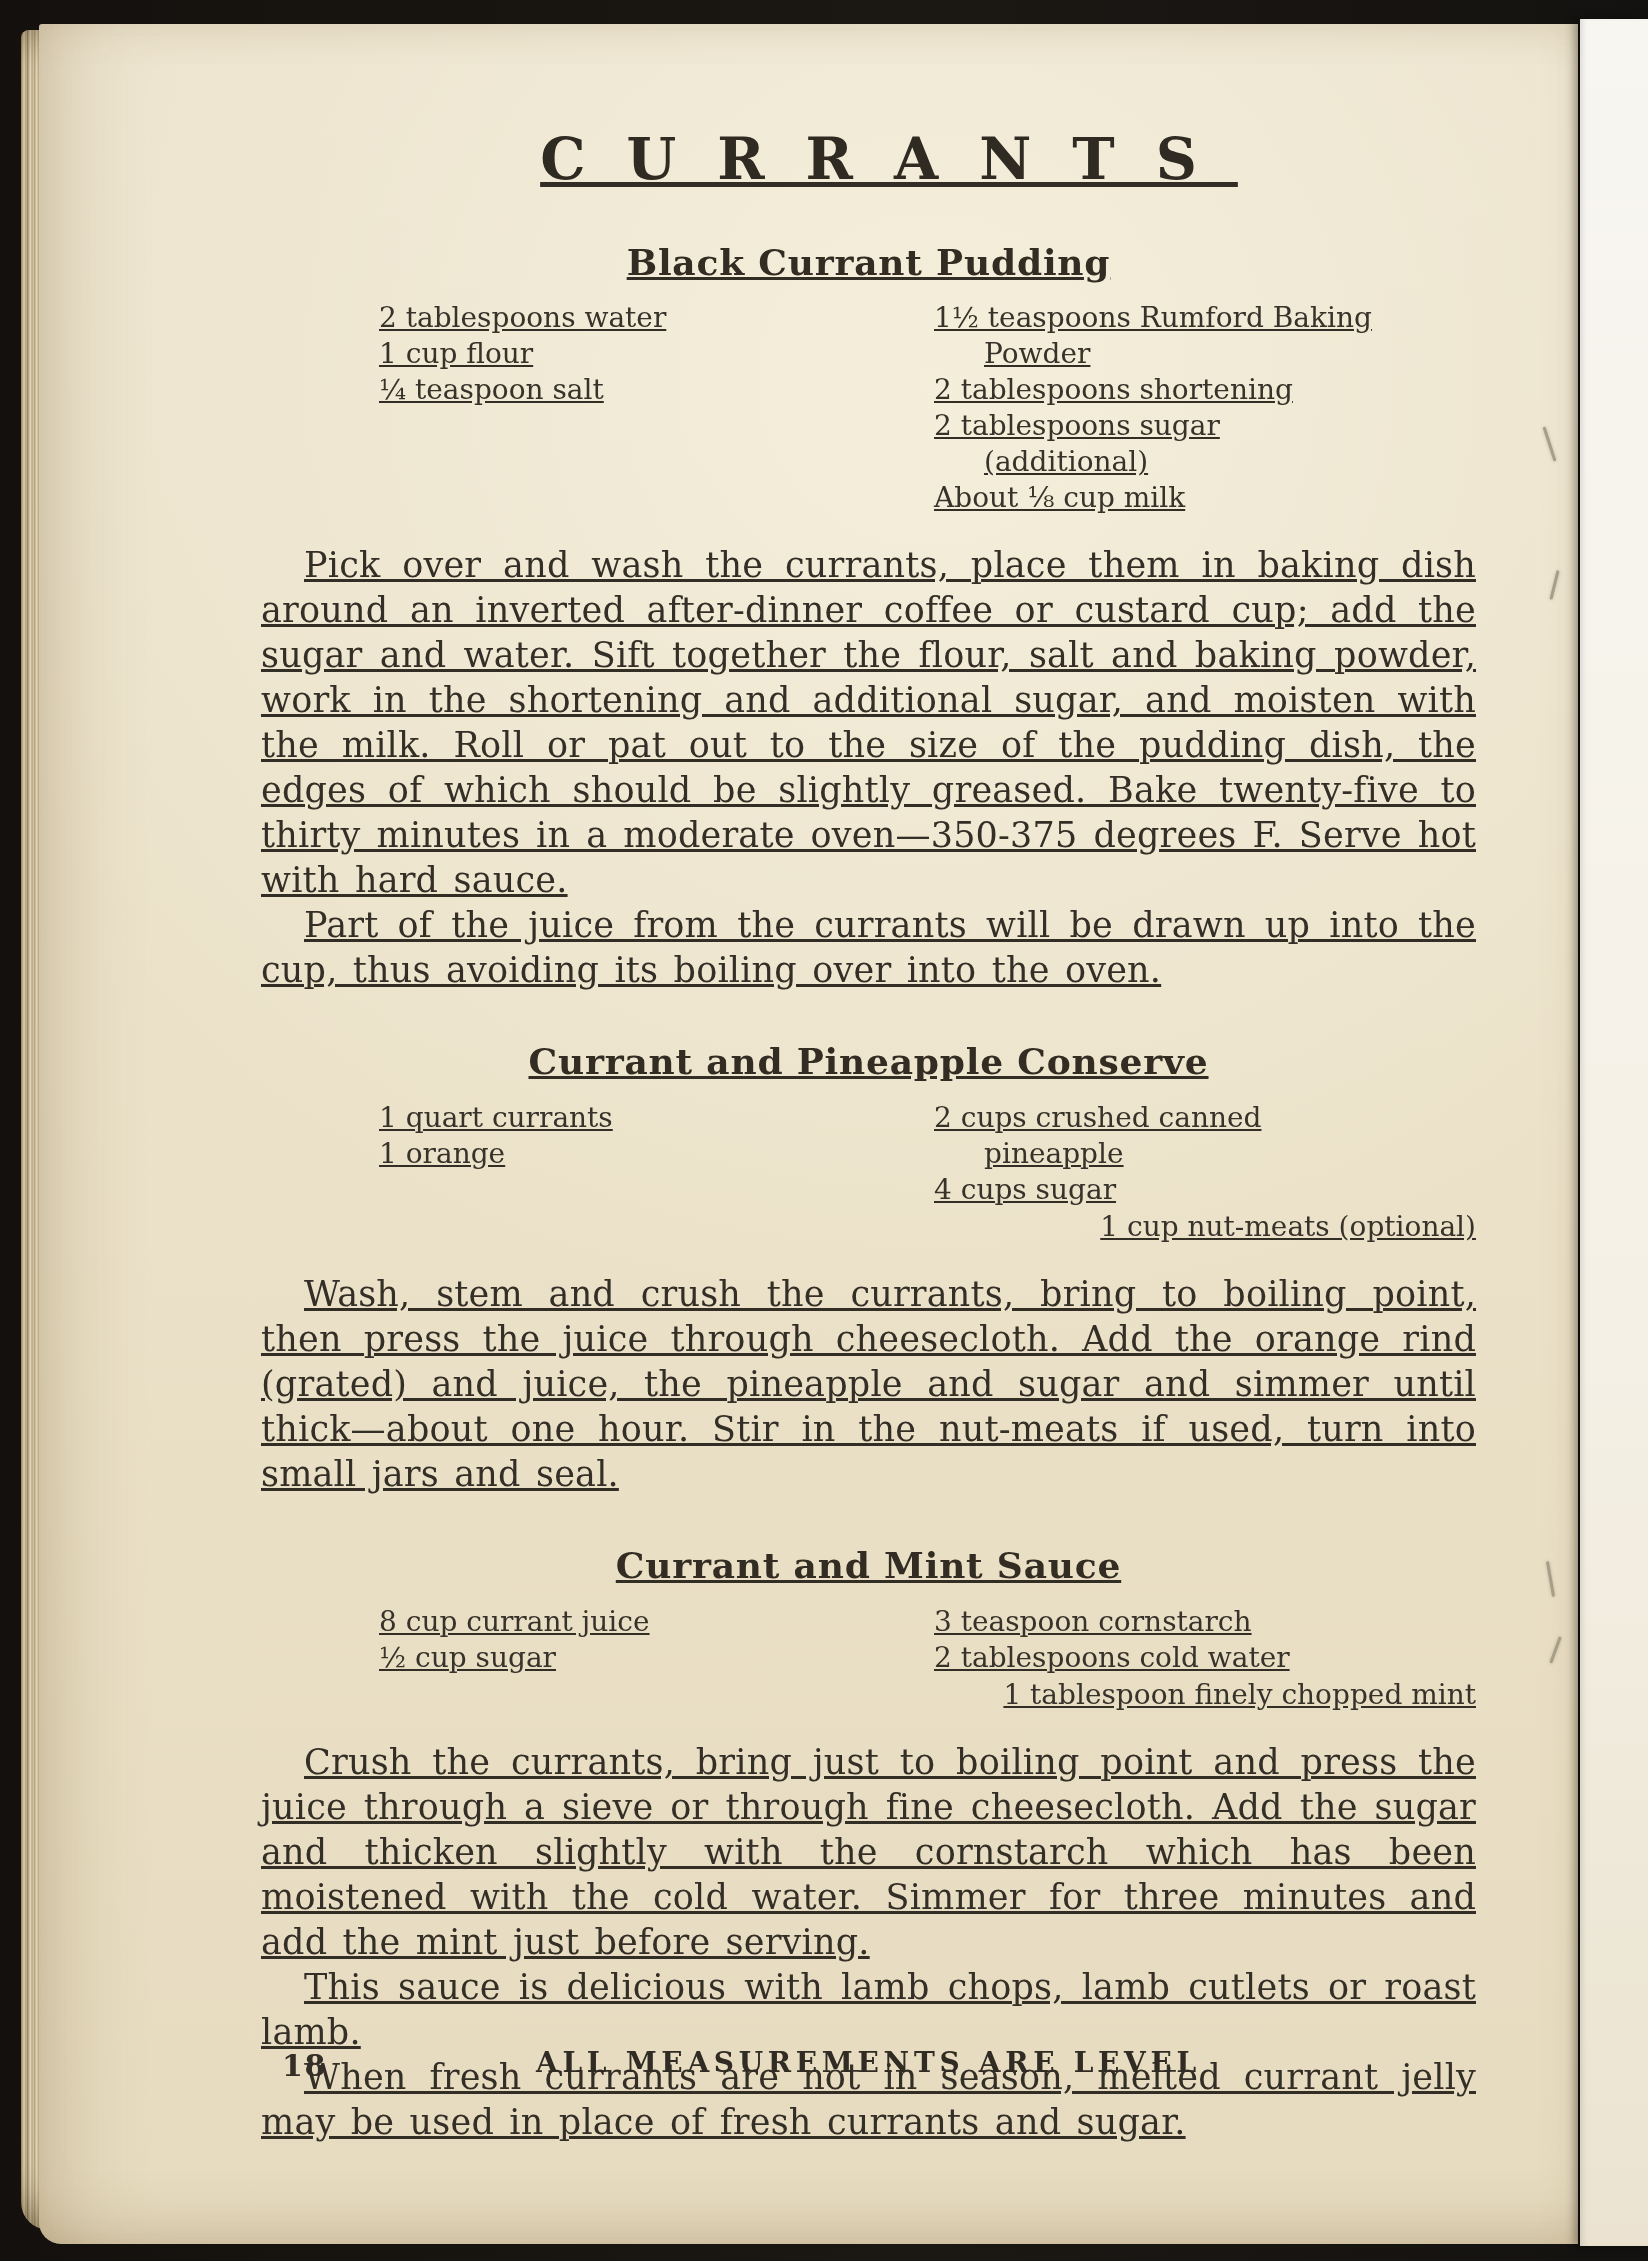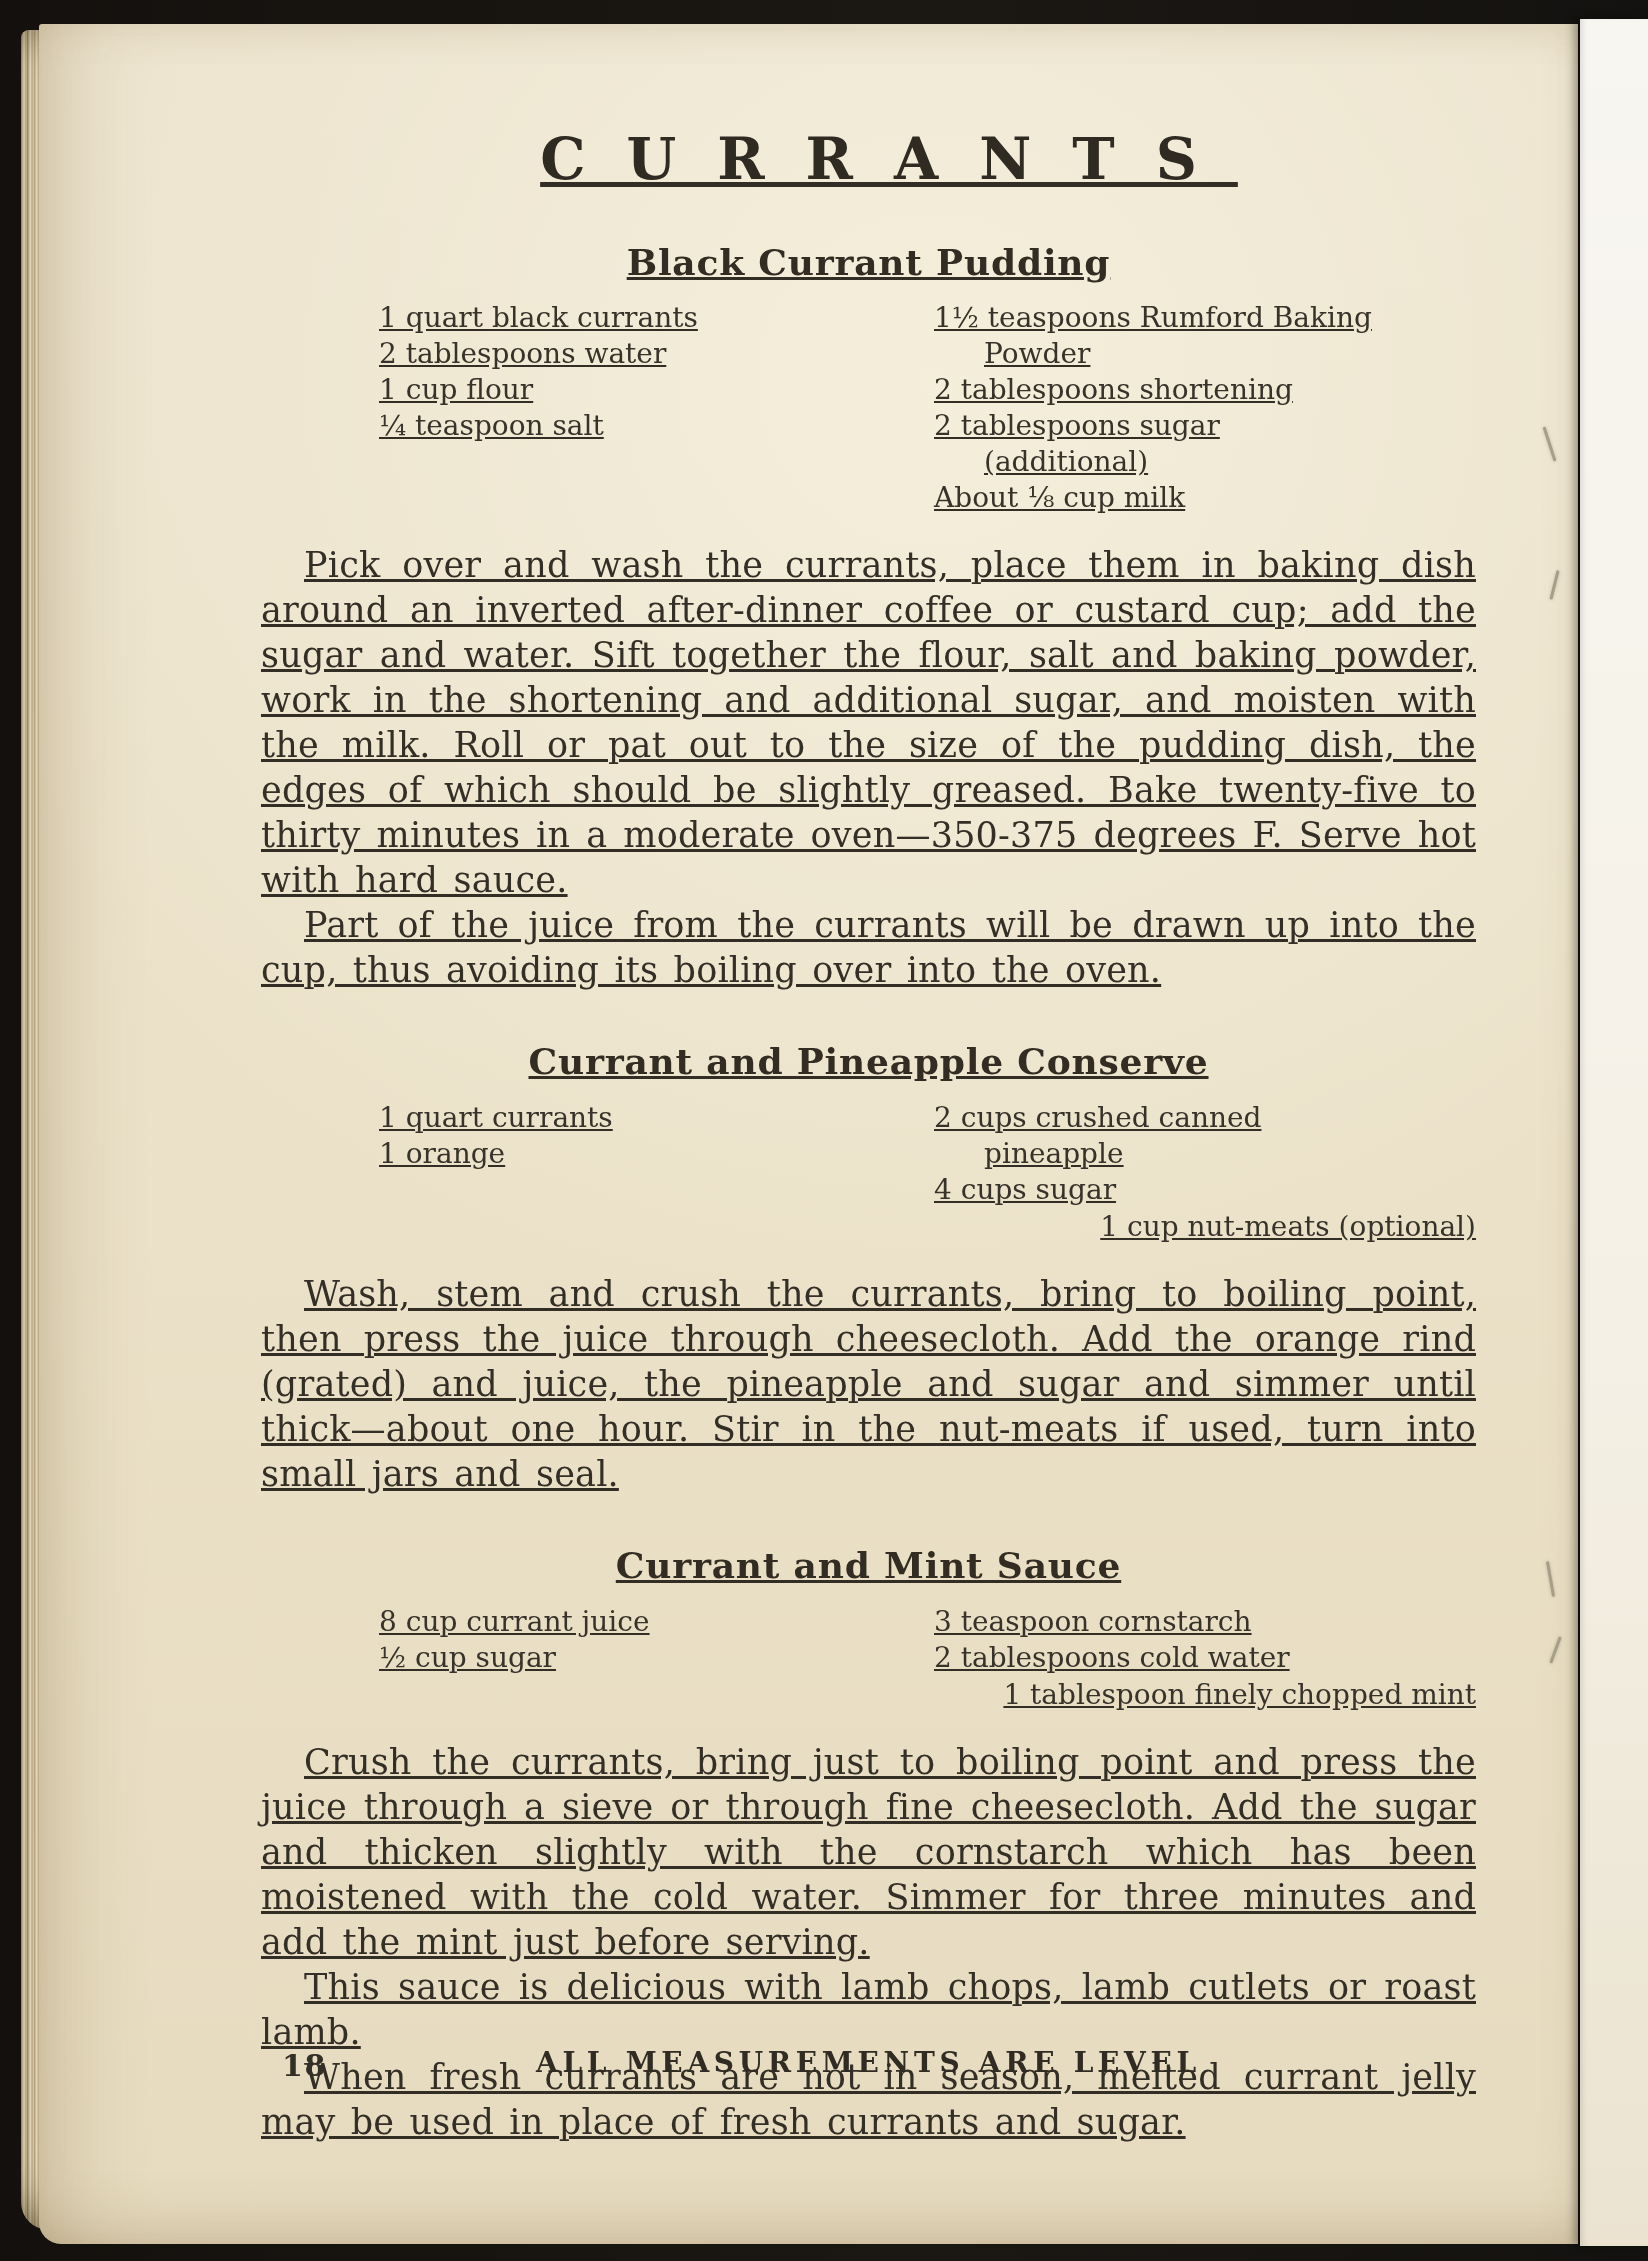--- a/index.html
+++ b/index.html
@@ -100,21 +100,20 @@
   <div class="page">
     <div class="content">
 
       <h1 class="page-title">CURRANTS</h1>
 
       <section class="recipe">
         <h2 class="recipe-title">Black Currant Pudding</h2>
         <div class="ingredients-block">
           <div class="ingredients">
             <ul class="ing-col left">
-              <li>1 quart black currants</li>
               <li>2 tablespoons water</li>
               <li>1 cup flour</li>
               <li>¼ teaspoon salt</li>
             </ul>
             <ul class="ing-col right">
               <li>1½ teaspoons Rumford Baking Powder</li>
               <li>2 tablespoons shortening</li>
               <li>2 tablespoons sugar (additional)</li>
               <li>About ⅛ cup milk</li>
             </ul>

